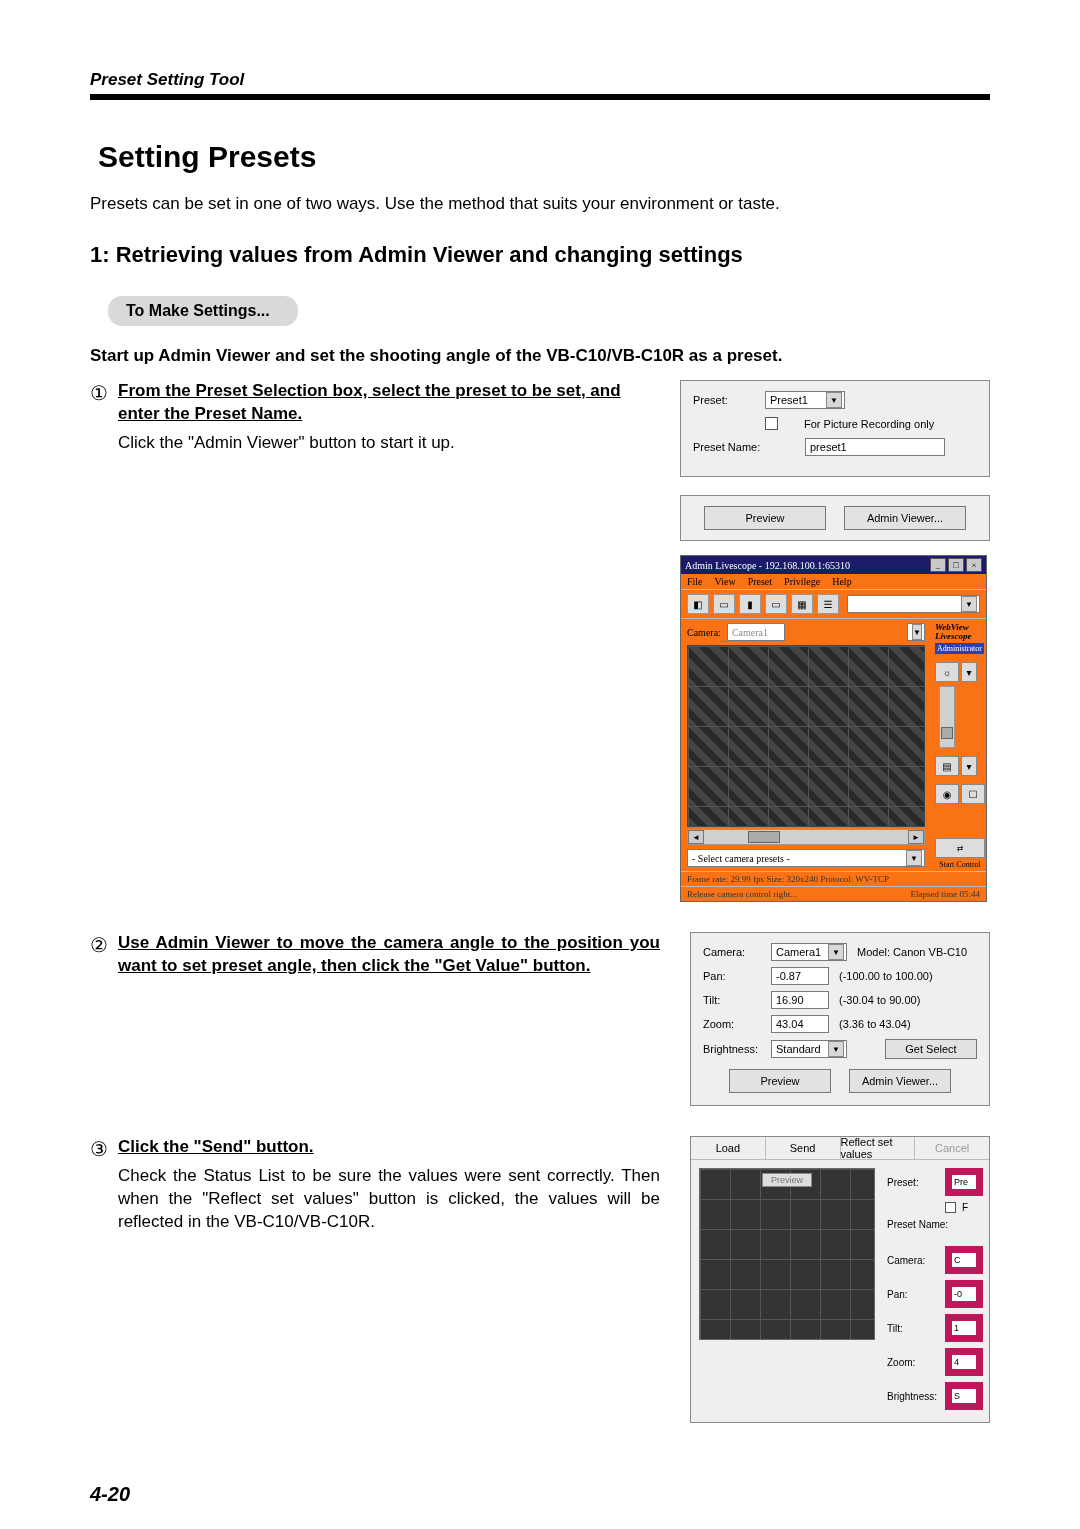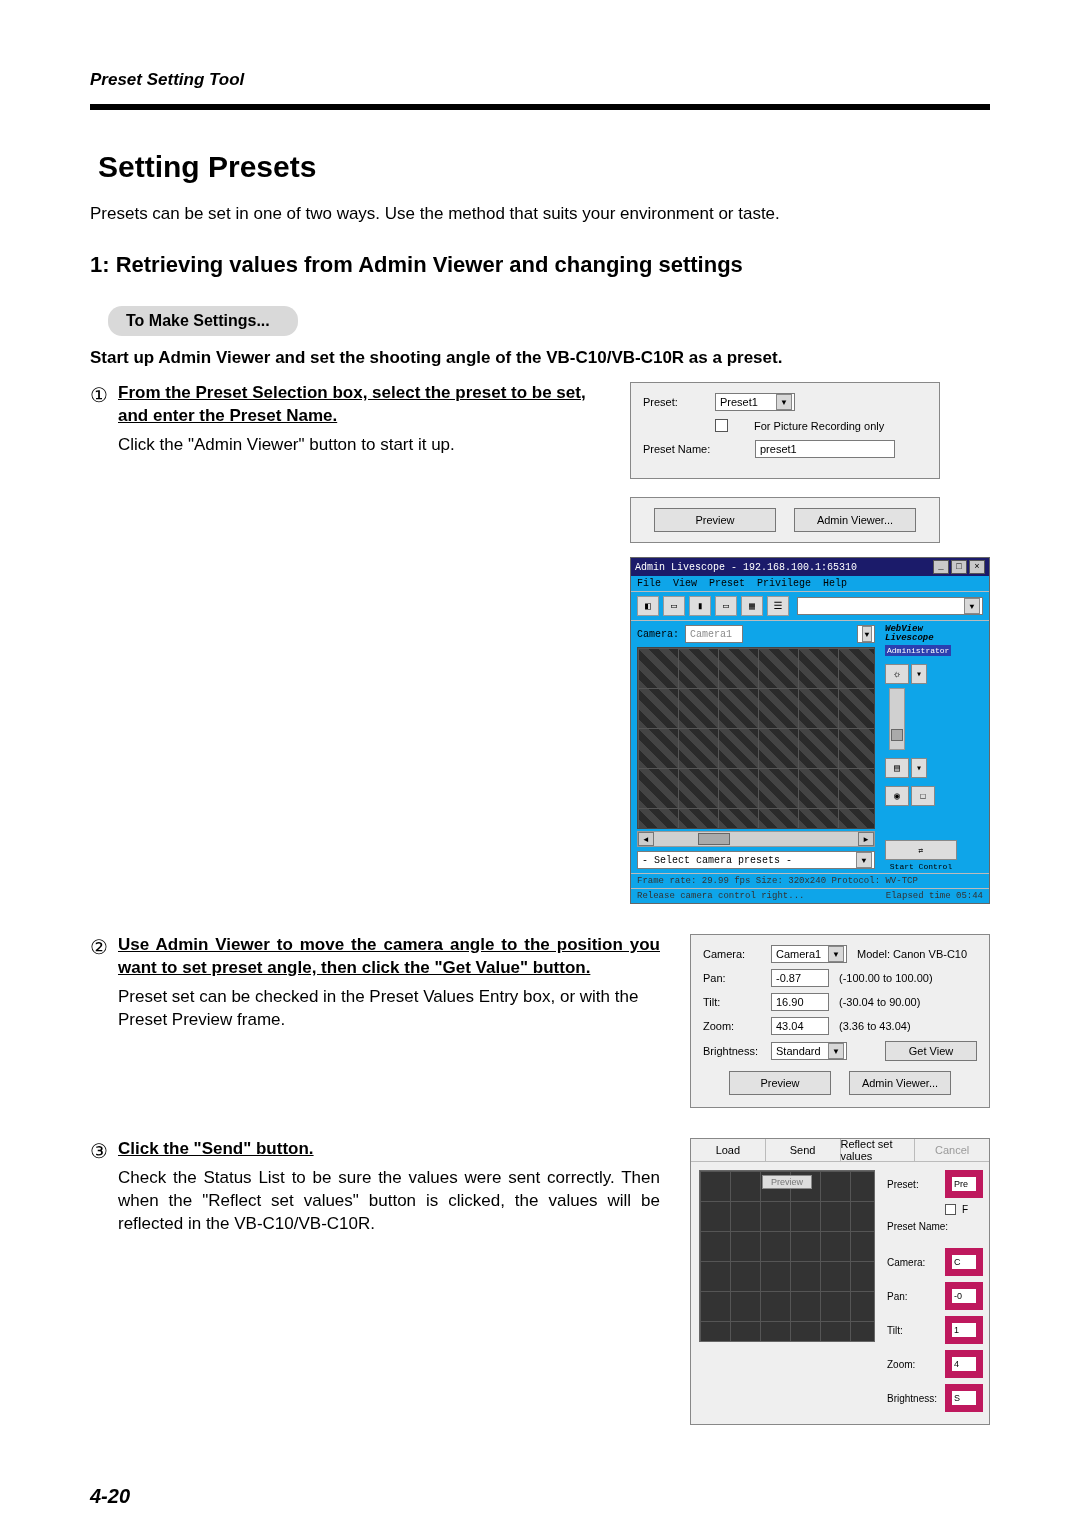--- a/index.html
+++ b/index.html
@@ -10,21 +10,21 @@
     width: 1080px;
   }
   .page {
     padding: 70px 90px 60px 90px;
     box-sizing: border-box;
   }
   .header-title {
     font-style: italic;
     font-weight: bold;
     font-size: 17px;
-    margin-bottom: 14px;
+    margin-bottom: 4px;
   }
   .header-rule {
     height: 6px;
     background: #000;
     margin-bottom: 40px;
   }
   h1.main-title {
     font-size: 30px;
     font-weight: bold;
     margin: 6px 0 20px 8px;
@@ -44,21 +44,21 @@
     border-radius: 14px;
     padding: 6px 28px 6px 18px;
     font-weight: bold;
     font-size: 16px;
     margin-left: 18px;
     margin-bottom: 12px;
   }
   .lead-bold {
     font-weight: bold;
     font-size: 17px;
-    margin: 0 0 14px 0;
+    margin: 8px 0 14px 0;
   }
   .row {
     display: flex;
     align-items: flex-start;
     margin-bottom: 30px;
   }
   .col-text {
     flex: 1 1 auto;
     padding-right: 30px;
   }
@@ -141,24 +141,24 @@
     border:1px solid #777; background:#e2e2e2;
     height:22px; font-size:11px;
   }
   .btn.w1 { width: 120px; }
   .btn.w2 { width: 100px; }
   .btn.small { height:18px; width:90px; }
   .btn-row { display:flex; gap:18px; justify-content:center; margin-top:10px; }
 
   
   .livescope {
-    width: 360px;
+    width: 307px;
     border: 1px solid #666;
-    background: #0ea5e9;
-    font-family: Liberation Mono, monospace;
+    background: #f97316;
+    font-family: Liberation Serif, serif;
     font-size: 10px;
     box-sizing: border-box;
   }
   .ls-titlebar {
     background:#1b1b6a; color:#fff; display:flex; align-items:center; justify-content:space-between;
     padding:2px 4px; font-size:10px;
   }
   .ls-titlebar .wbtns { display:flex; gap:2px; }
   .ls-titlebar .wbtn { width:14px; height:12px; background:#c9c9c9; border:1px solid #555; display:inline-flex; align-items:center; justify-content:center; font-size:9px; color:#000; }
   .ls-menubar { display:flex; gap:12px; padding:2px 6px; border-bottom:1px solid #bbb; }
@@ -381,21 +381,20 @@
     </div>
   </div>
 
   
   <div class="row">
     <div class="col-text">
       <div class="step">
         <div class="num">②</div>
         <div class="body">
           <div class="st-bold just">Use Admin Viewer to move the camera angle to the position you want to set preset angle, then click the "Get Value" button.</div>
-          <div class="st-text">Preset set can be checked in the Preset Values Entry box, or with the Preset Preview frame.</div>
         </div>
       </div>
     </div>
     <div class="col-img">
       <div class="panel panel2">
         <div class="p2-row">
           <span class="lbl">Camera:</span>
           <span class="dd">
             <span class="dd-txt" style="min-width:52px">Camera1</span>
             <span class="arrow">▼</span>
@@ -417,21 +416,21 @@
           <span class="txt-small">43.04</span>
           <span class="rng">(3.36 to 43.04)</span>
         </div>
         <div class="p2-row">
           <span class="lbl">Brightness:</span>
           <span class="dd">
             <span class="dd-txt" style="min-width:52px">Standard</span>
             <span class="arrow">▼</span>
           </span>
           <span style="flex:1"></span>
-          <span class="btn small">Get View</span>
+          <span class="btn small">Get Select</span>
         </div>
         <div class="btn-row">
           <span class="btn w2">Preview</span>
           <span class="btn w2">Admin Viewer...</span>
         </div>
       </div>
     </div>
   </div>
 
   

